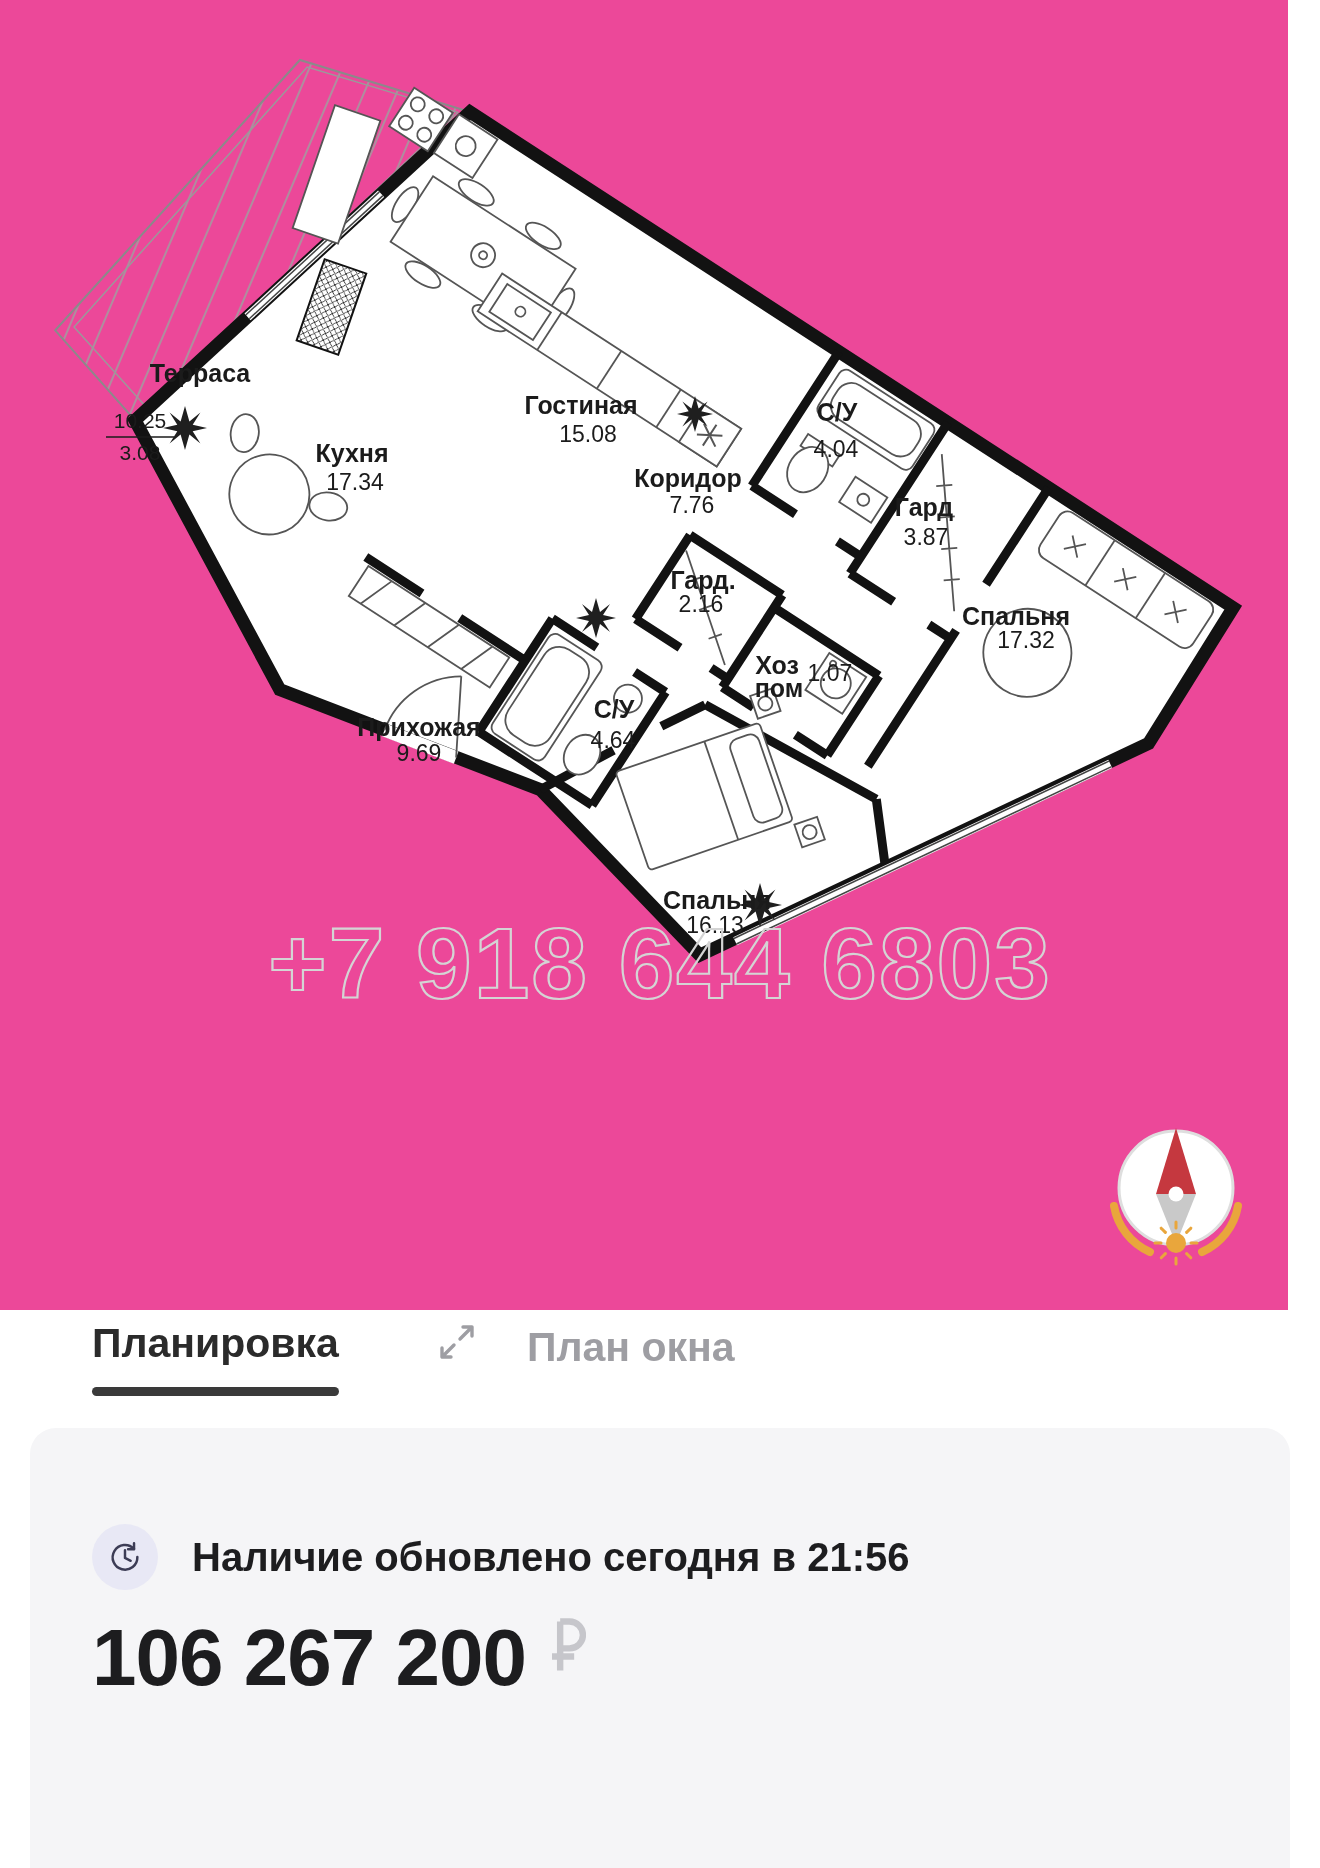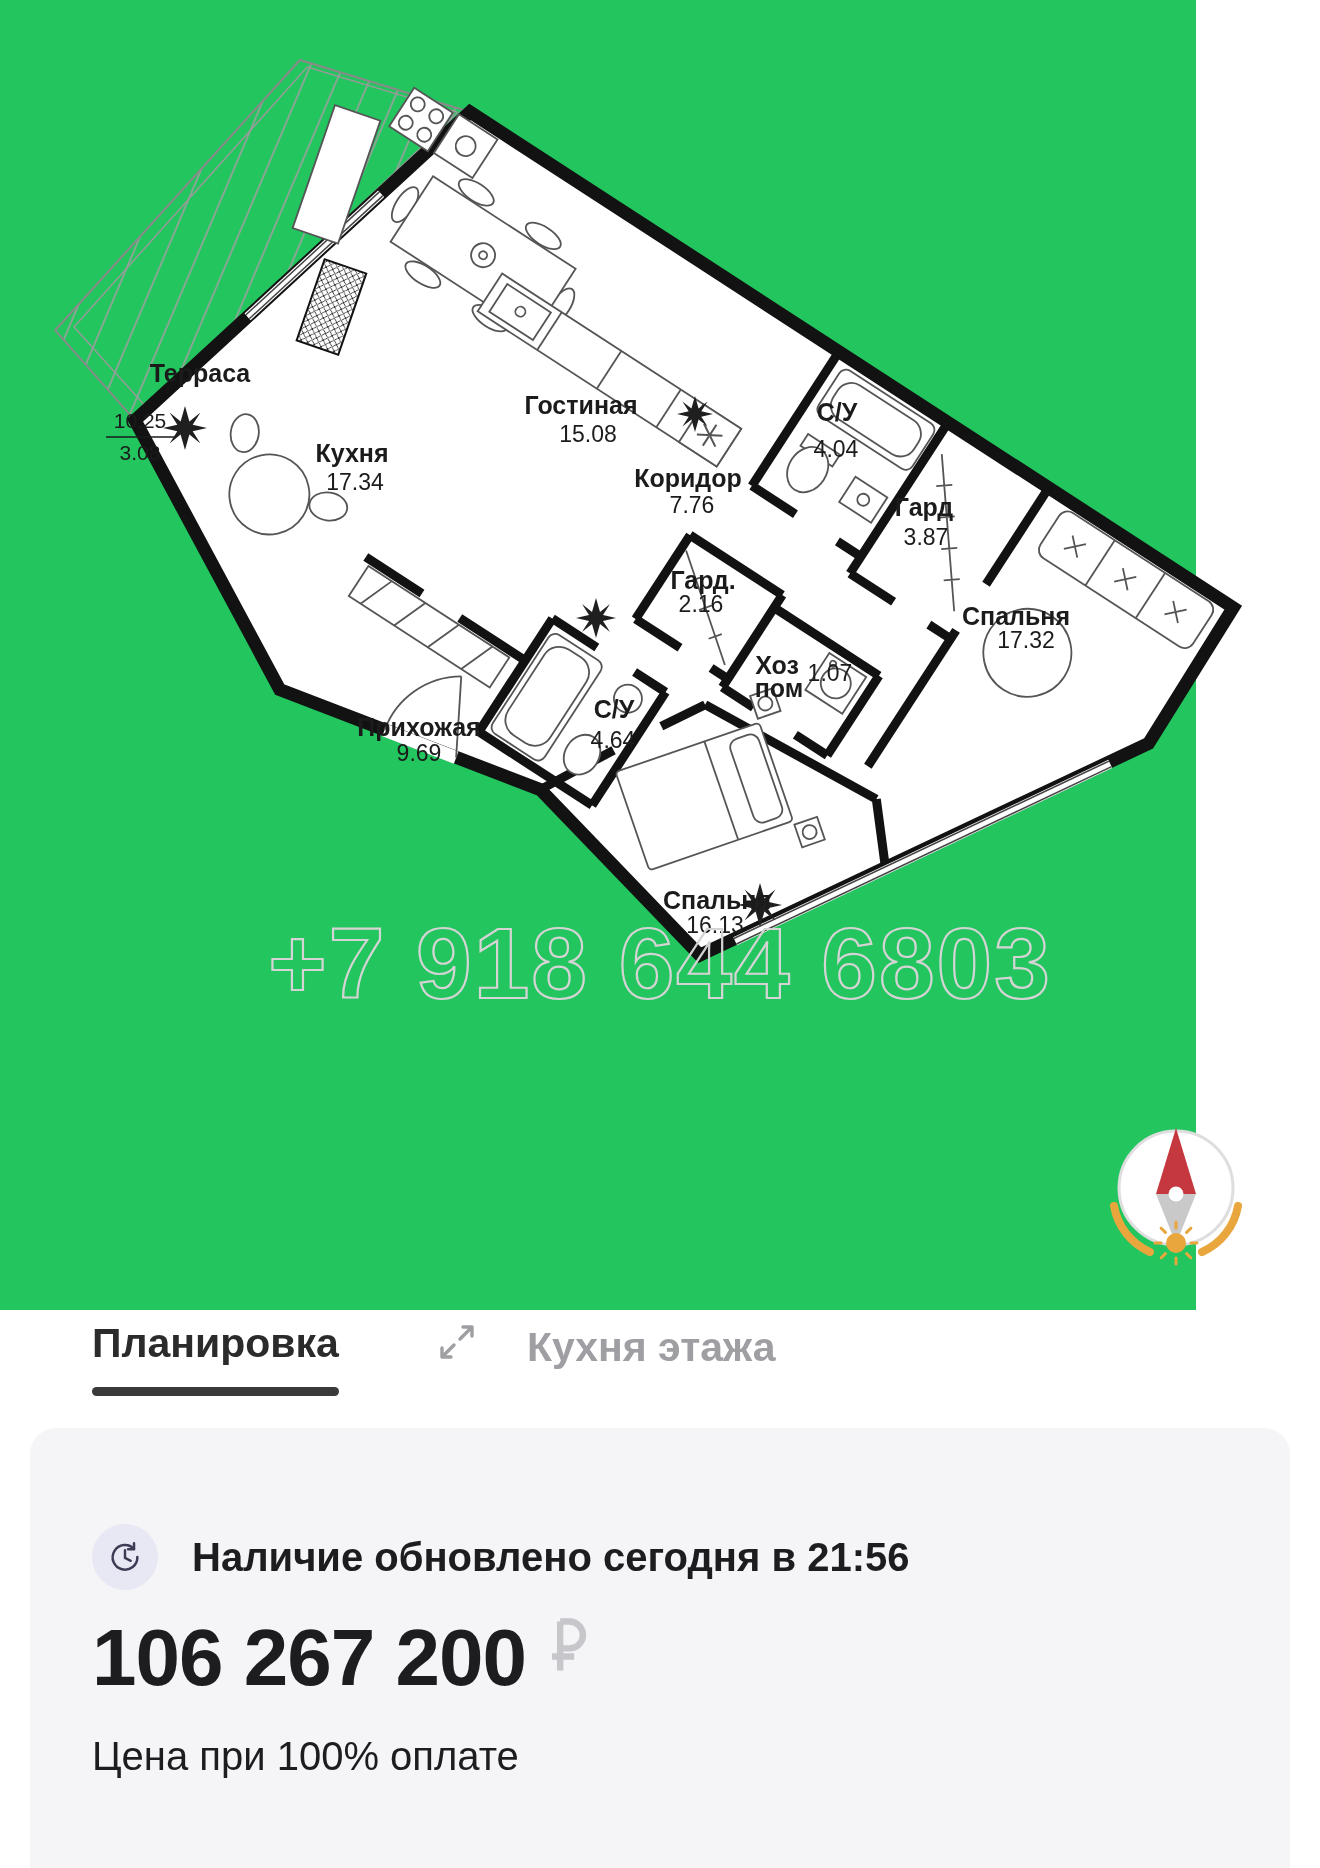--- a/index.html
+++ b/index.html
@@ -1,21 +1,21 @@
 <!DOCTYPE html>
 <html><head>
 <meta charset="utf-8">
 <style>
   html,body{margin:0;padding:0;}
   body{
     width:1320px;height:1868px;background:#ffffff;
     font-family:"Liberation Sans", sans-serif;color:#1d1d1f;
     overflow:hidden;position:relative;
   }
-  .plan-area{width:1196px;height:1310px;position:relative;background:#22c55e;}
+  .plan-area{width:1288px;height:1310px;position:relative;background:#ec4899;}
   .plan-area svg{display:block;}
   svg text{font-family:"Liberation Sans", sans-serif;}
   .room-name{font-size:25px;font-weight:600;fill:#1b1b1b;}
   .room-val{font-size:23px;font-weight:500;fill:#1b1b1b;}
   .terrace-val{font-size:21px;font-weight:500;fill:#1b1b1b;}
   .watermark-text{font-size:100px;font-weight:700;fill:none;stroke:#d4d4d4;stroke-width:2.2px;letter-spacing:2px;}
 
   
   .tabs{display:flex;align-items:flex-start;gap:96px;padding:10px 0 0 92px;height:96px;}
   .tab{background:none;border:none;padding:0;cursor:pointer;display:flex;align-items:center;gap:48px;
@@ -242,21 +242,21 @@
 <nav class="tabs">
   <button class="tab tab--active">
     <span class="tab-label">Планировка</span>
   </button>
   <button class="tab">
     <span class="expand-ic">
       <svg width="44" height="44" viewBox="0 0 44 44" fill="none">
         <path d="M25 19 L37 7 M28 7 H37 V16 M19 25 L7 37 M16 37 H7 V28" stroke="#9e9ea3" stroke-width="3.4" stroke-linecap="round" stroke-linejoin="round"></path>
       </svg>
     </span>
-    <span class="tab-label">Кухня этажа</span>
+    <span class="tab-label">План окна</span>
   </button>
 </nav>
 
 <section class="card">
 
   <div class="avail">
     <span class="clock-badge">
       <svg width="38" height="38" viewBox="0 0 40 40" fill="none">
         <path d="M29.5 11.5 A13 13 0 1 0 33 20" stroke="#3c3c55" stroke-width="2.6" stroke-linecap="round"></path>
         <path d="M29.5 5.5 V11.8 H23.2" stroke="#3c3c55" stroke-width="2.6" stroke-linecap="round" stroke-linejoin="round"></path>
@@ -269,15 +269,14 @@
   <div class="price-row">
     <span class="price">106 267 200</span>
     <span class="rub-ic">
       <svg width="40" height="56" viewBox="0 0 34 48" fill="none">
         <path d="M12 3 V45 M12 3 H20 A11.5 11.5 0 0 1 20 26 H12 M5 33 H24" stroke="#c6c6cb" stroke-width="5.5" stroke-linecap="butt"></path>
       </svg>
       <span class="sr">₽</span>
     </span>
   </div>
 
-  <div class="note">Цена при 100% оплате</div>
 
 </section>
 
 </body></html>

